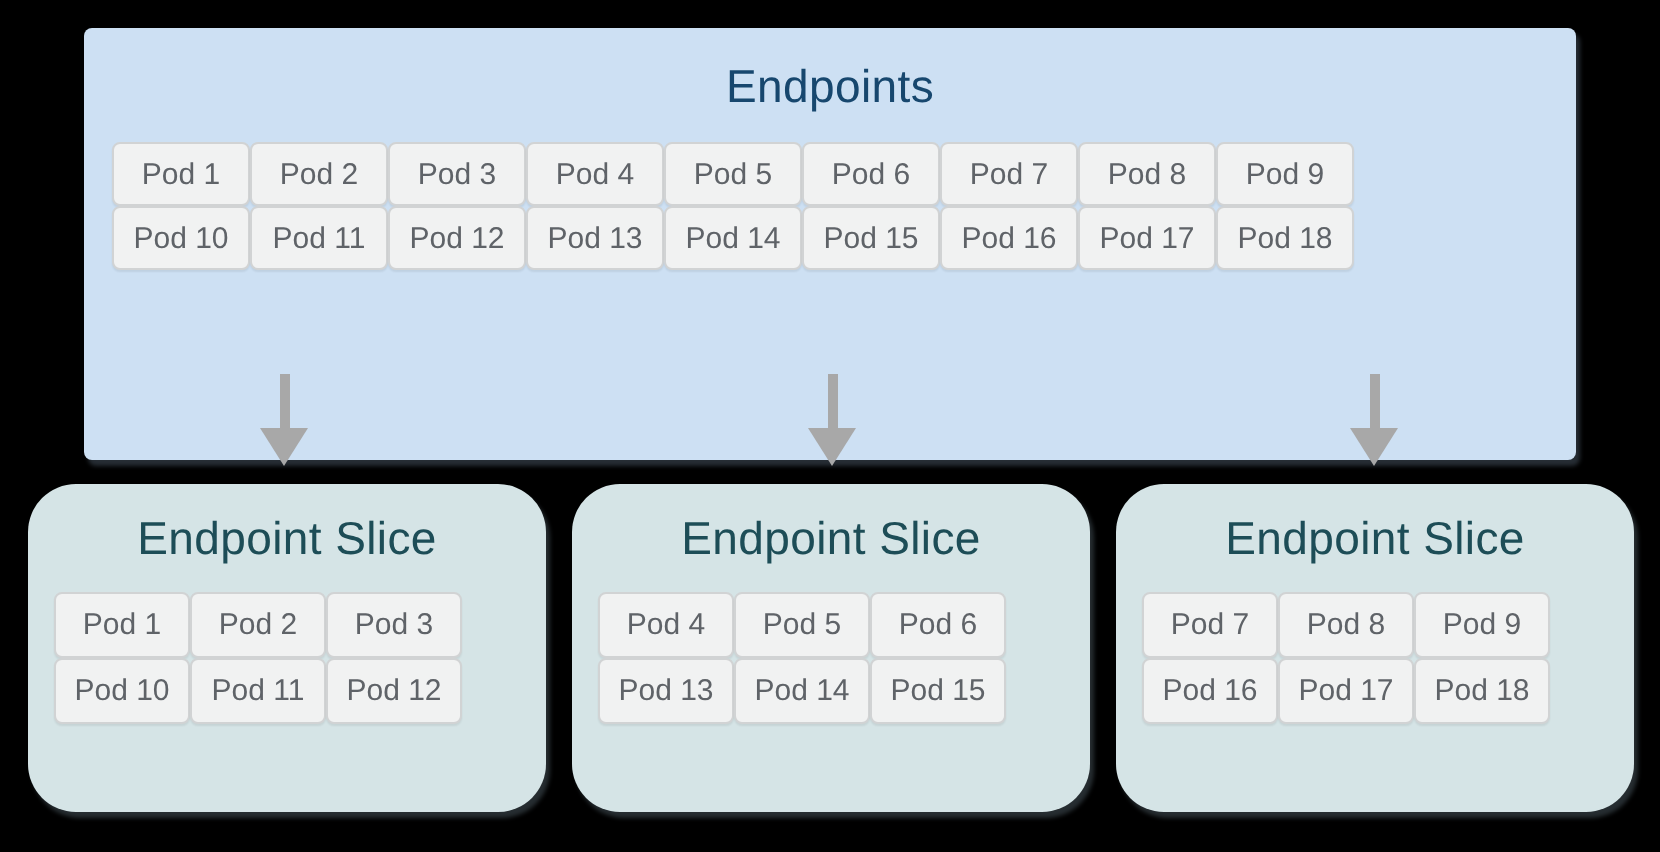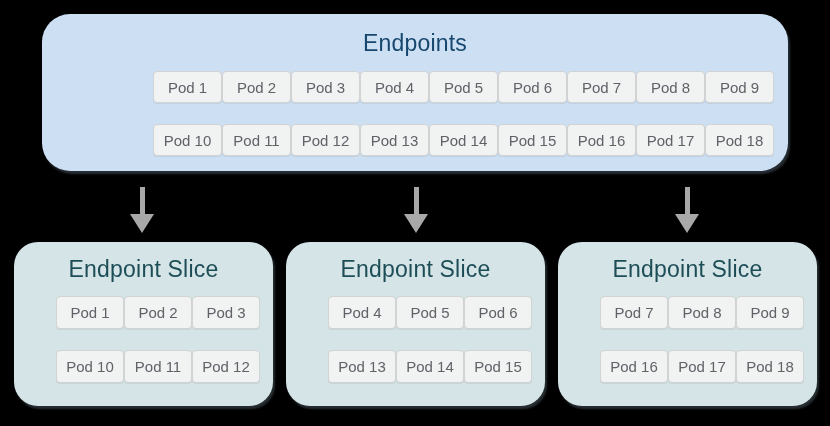--- a/index.html
+++ b/index.html
@@ -14,39 +14,38 @@
     height: 426px;
     background: var(--page-bg, #000000);
     overflow: hidden;
   }
   
   .endpoints-box {
     position: absolute;
     left: 42px;
     top: 14px;
     width: 746px;
-    height: 157px;
+    height: 216px;
     background: var(--endpoints-bg, #cde0f3);
-    border-radius: 28px;
+    border-radius: 4px;
     box-shadow: 2px 3px 2px rgba(110, 130, 150, 0.35);
     box-sizing: border-box;
     padding: 14px 14px 0 14px;
   }
   .endpoints-title {
     text-align: center;
     font-size: 23px;
     font-weight: 500;
     letter-spacing: 0.2px;
     color: var(--endpoints-title, #17476e);
     margin: 2px 0 14px 0;
   }
   .pod-row {
     display: flex;
-    justify-content: flex-end;
-    margin-bottom: 21px;
+    justify-content: flex-start;
   }
   .pod {
     box-sizing: border-box;
     width: 69px;
     height: 32px;
     background: var(--pod-bg, #f1f2f2);
     border: 1px solid var(--pod-border, #d1d3d4);
     border-radius: 4px;
     display: flex;
     align-items: center;

